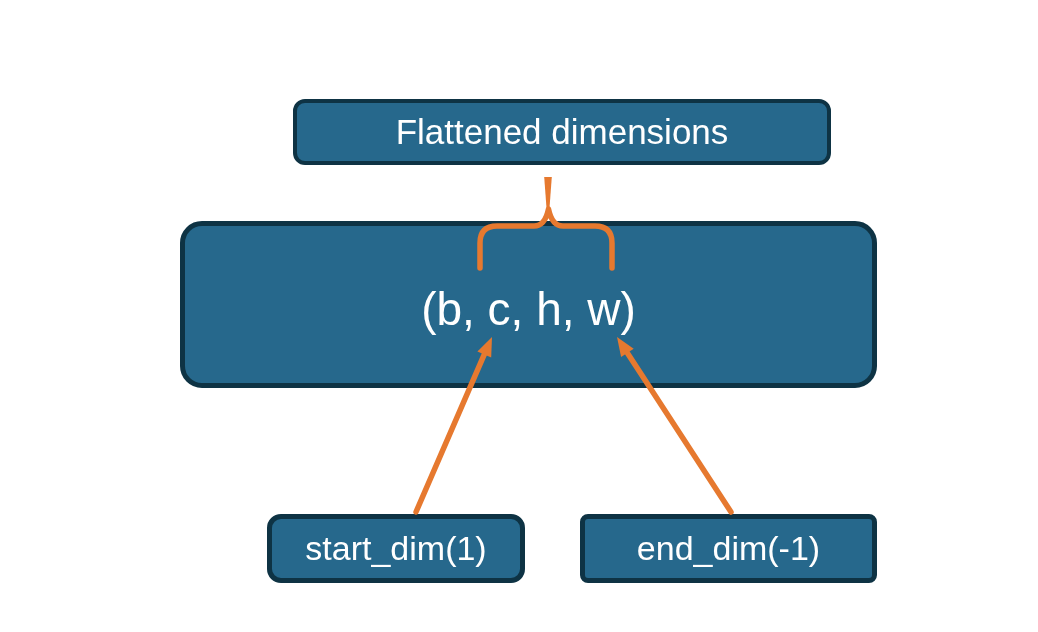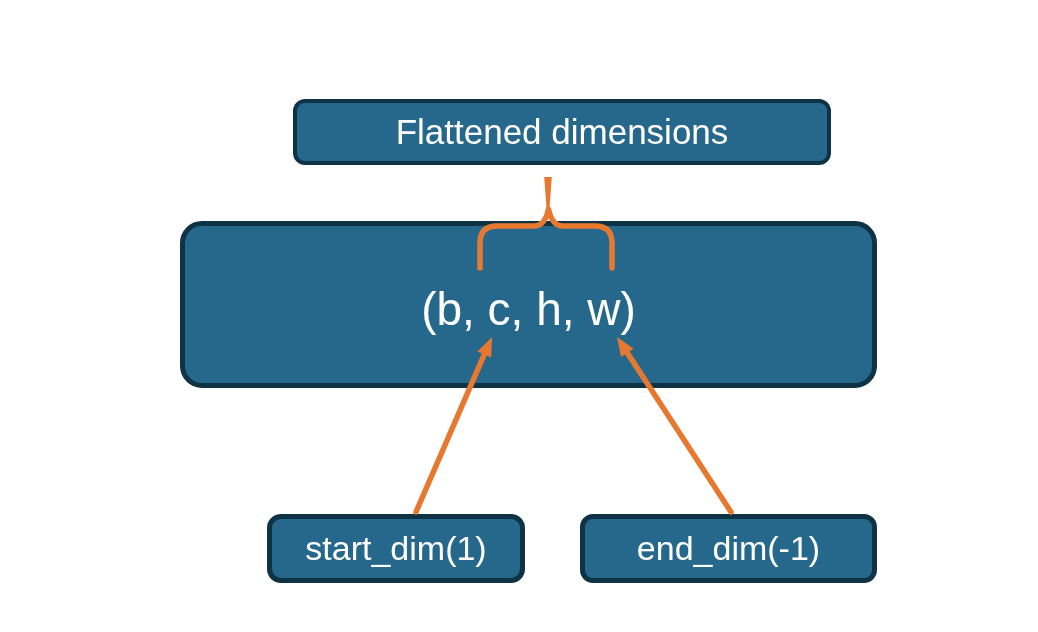--- a/index.html
+++ b/index.html
@@ -53,21 +53,21 @@
   .node-start-dim {
     left: 267px; top: 514px;
     width: 258px; height: 69px;
     border-width: 5px; border-radius: 14px;
     font-size: 34px;
   }
 
   .node-end-dim {
     left: 580px; top: 514px;
     width: 297px; height: 69px;
-    border-width: 5px; border-radius: 13px;
+    border-width: 5px; border-radius: 8px;
     font-size: 34px;
   }
 
   .connector-layer {
     position: absolute;
     left: 0; top: 0;
     width: 1038px; height: 632px;
     pointer-events: none;
     z-index: 5;
   }

